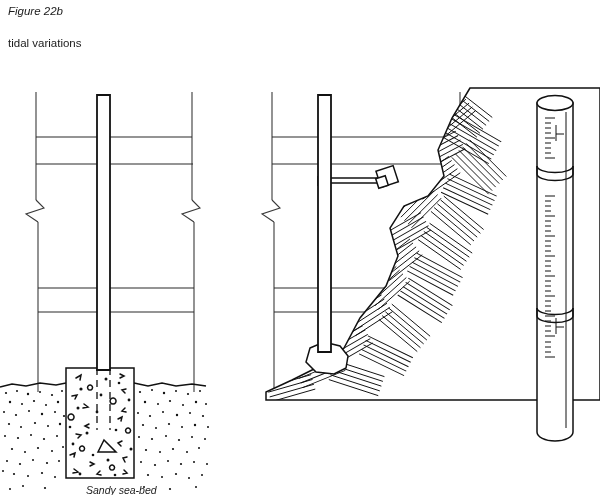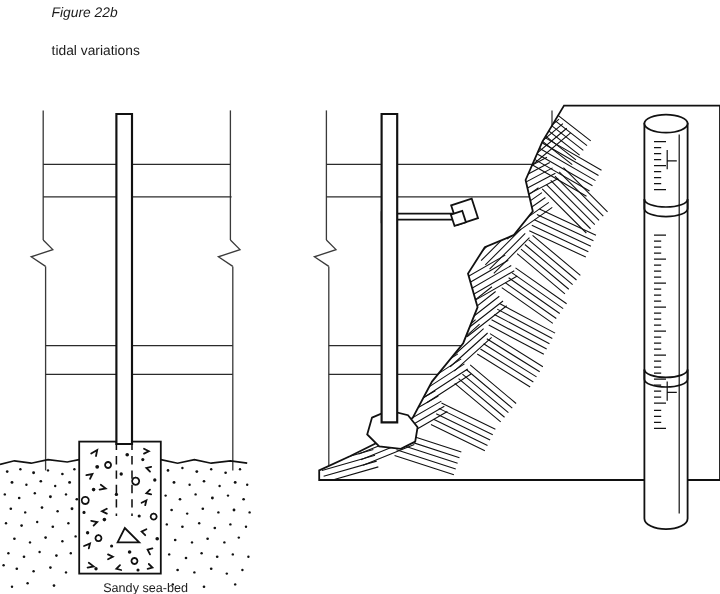--- a/index.html
+++ b/index.html
@@ -1,25 +1,25 @@
 <!DOCTYPE html>
 <html><head>
 <meta charset="utf-8">
 <style>
   html,body{margin:0;padding:0;background:#ffffff;}
   body{width:600px;height:495px;position:relative;overflow:hidden;
        font-family:"Liberation Sans",sans-serif;color:#1a1a1a;}
   #figure-root{position:absolute;inset:0;}
-  .cap{position:absolute;left:8px;font-size:11.5px;line-height:15px;color:#1b1b1b;margin-left:35px;}
+  .cap{position:absolute;left:8px;font-size:11.5px;line-height:15px;color:#1b1b1b;}
   #fig-num{top:4px;font-style:italic;}
   #fig-line1{top:20px;}
   #fig-line2{top:36px;}
   .lbl{position:absolute;font-size:10.5px;color:#1b1b1b;white-space:nowrap;}
   #rocky-label{left:373px;top:336px;}
-  #sandy-label{left:86px;top:484px;}
+  #sandy-label{left:86px;top:484px;font-style:italic;}
   svg{position:absolute;left:0;top:0;}
   .ln{stroke:#111;fill:none;}
   .thin{stroke-width:1;}
   .med{stroke-width:1.4;}
   .wl{stroke:#2b2b2b;stroke-width:1.1;fill:none;}
   .frame{stroke:#3a3a3a;stroke-width:1.1;fill:none;}
   .tube{fill:#fff;stroke:#111;stroke-width:1.8;}
   .dash{stroke:#111;stroke-width:1.3;fill:none;stroke-dasharray:7 5;}
   .rockfill{fill:#ffffff;stroke:#111;stroke-width:1.5;}
   .hatch{stroke:#111;stroke-width:0.9;fill:none;}

